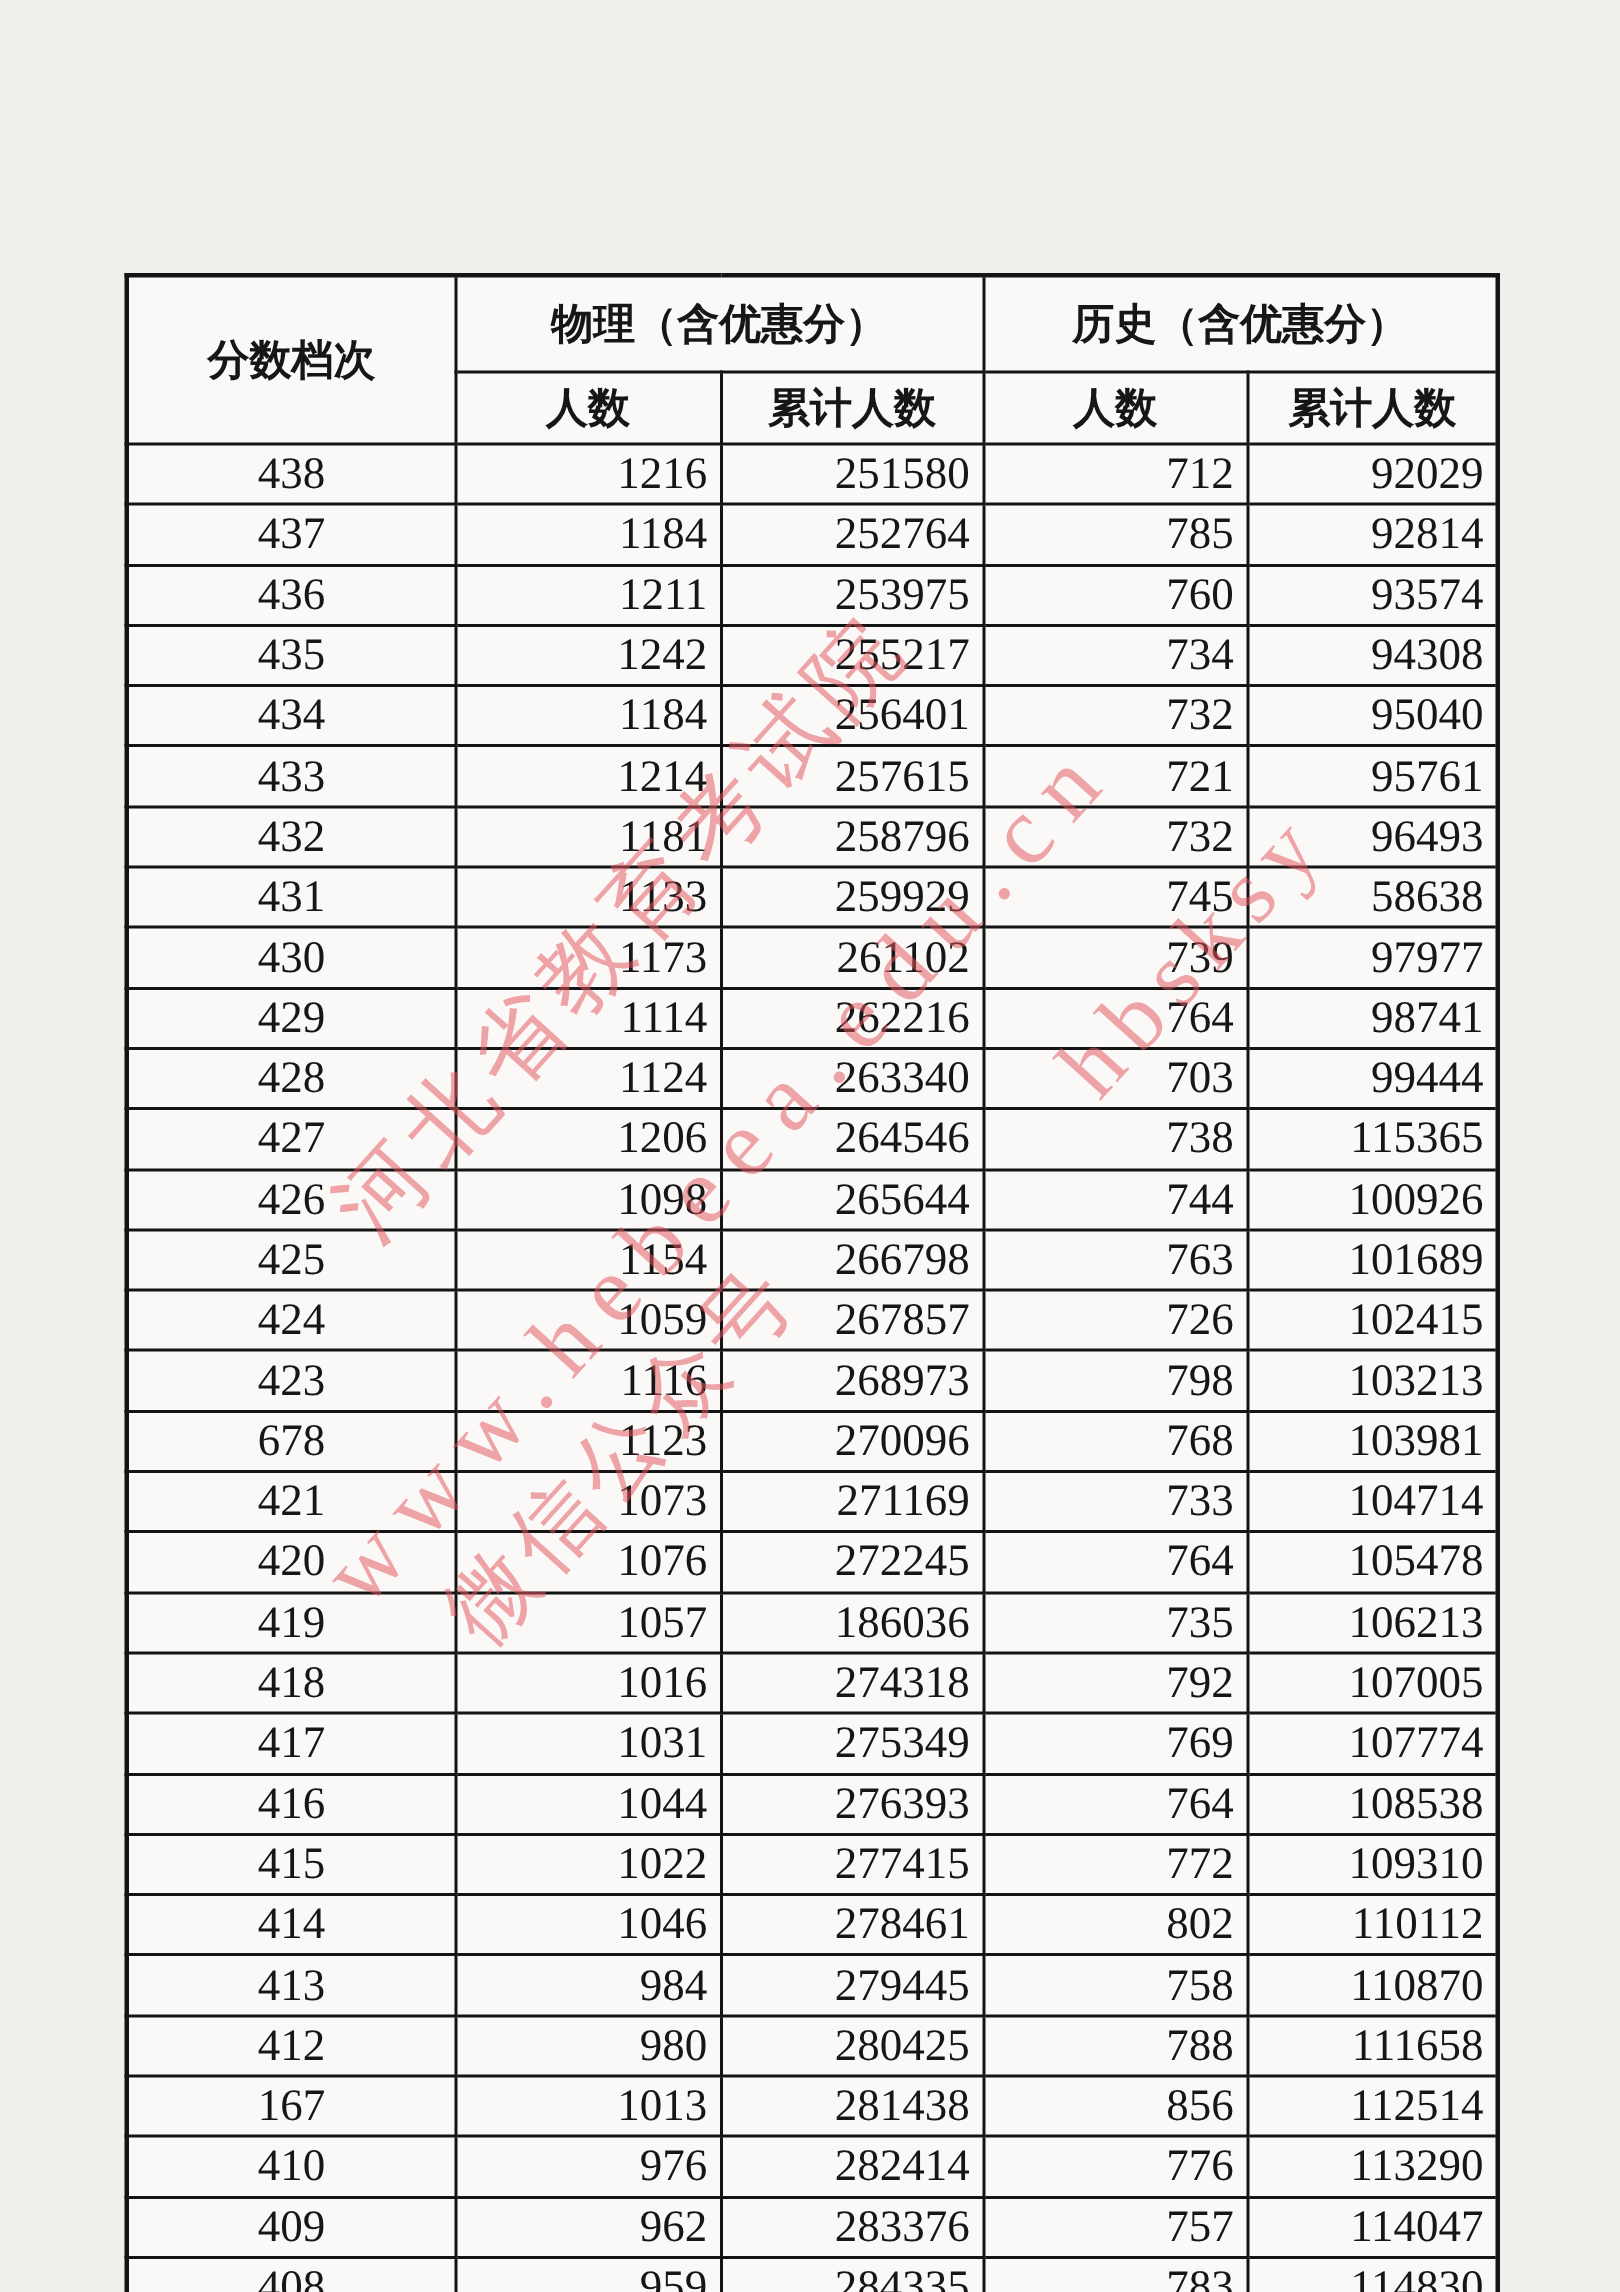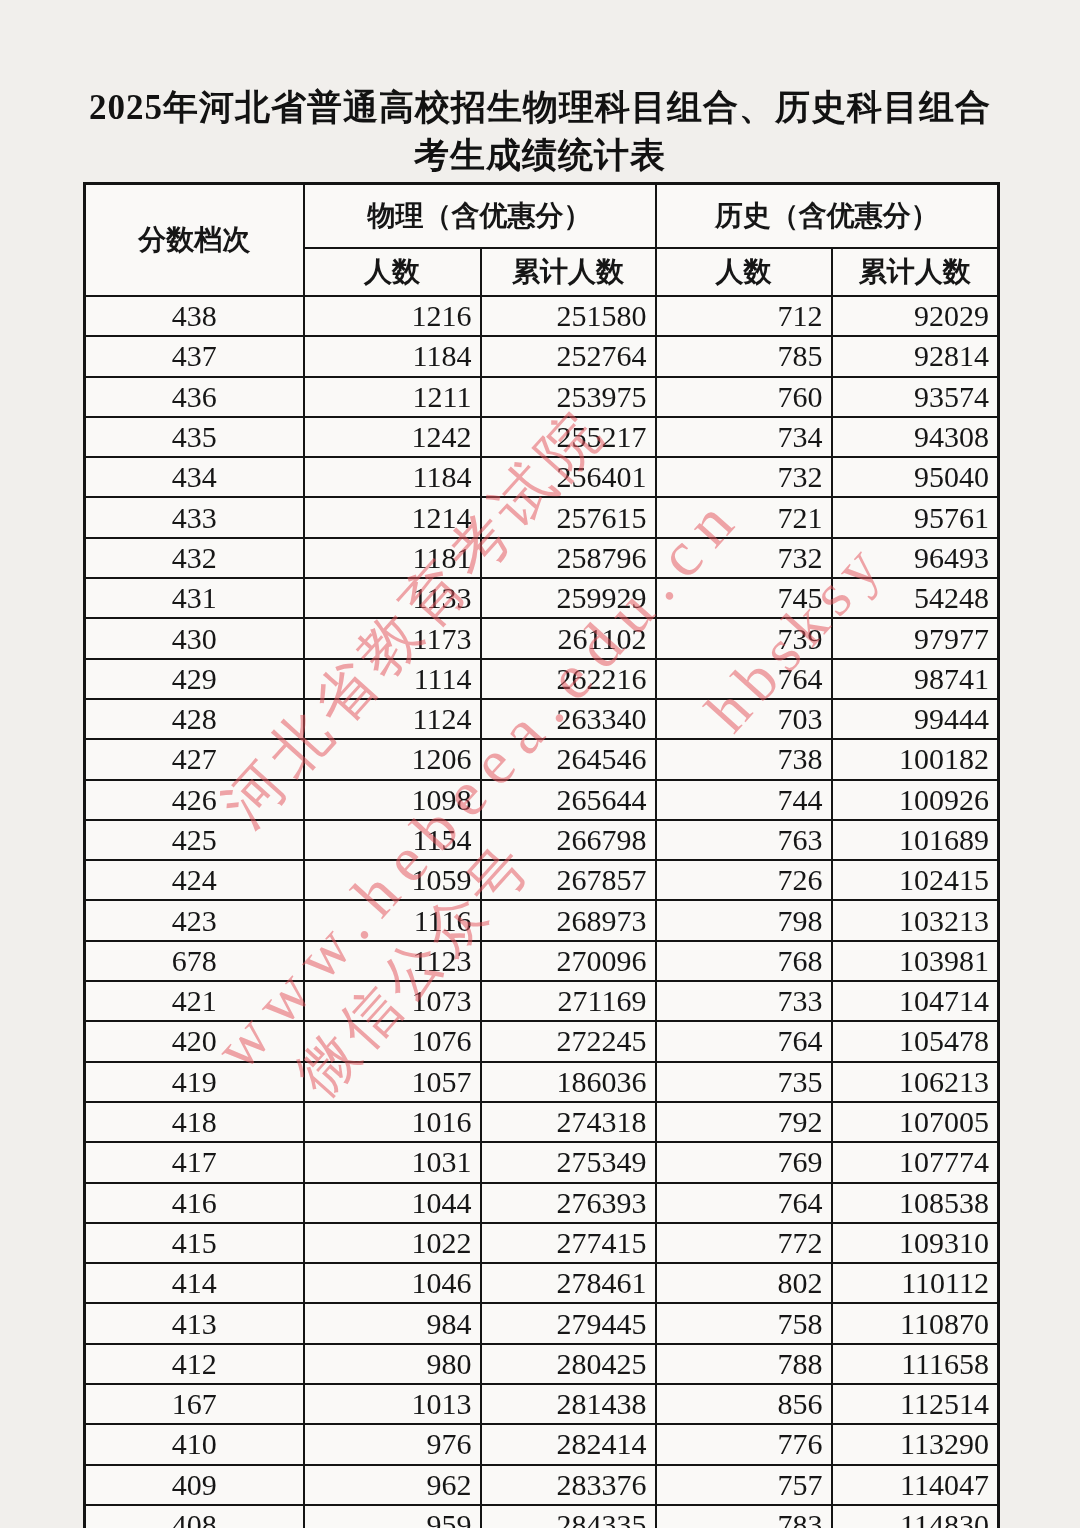--- a/index.html
+++ b/index.html
@@ -45,24 +45,20 @@
     position:absolute; top:1462px; left:0; width:1080px;
     text-align:center; font-family:"Liberation Sans","DejaVu Sans",sans-serif;
     font-size:20px; color:#454545; letter-spacing:2px;
   }
 </style>
 </head>
 <body>
 
 <div class="page">
 
-  <div class="title">
-    <div>2025年河北省普通高校招生物理科目组合、历史科目组合</div>
-    <div>考生成绩统计表</div>
-  </div>
 
   <table class="score-table">
     <colgroup>
       <col style="width:219px">
       <col style="width:177px">
       <col style="width:175px">
       <col style="width:176px">
       <col style="width:167px">
     </colgroup>
     <thead>
@@ -126,21 +122,21 @@
           <td class="c-num">1181</td>
           <td class="c-num">258796</td>
           <td class="c-num">732</td>
           <td class="c-num">96493</td>
         </tr>
         <tr>
           <td class="c-score">431</td>
           <td class="c-num">1133</td>
           <td class="c-num">259929</td>
           <td class="c-num">745</td>
-          <td class="c-num">54248</td>
+          <td class="c-num">58638</td>
         </tr>
         <tr>
           <td class="c-score">430</td>
           <td class="c-num">1173</td>
           <td class="c-num">261102</td>
           <td class="c-num">739</td>
           <td class="c-num">97977</td>
         </tr>
         <tr>
           <td class="c-score">429</td>
@@ -154,21 +150,21 @@
           <td class="c-num">1124</td>
           <td class="c-num">263340</td>
           <td class="c-num">703</td>
           <td class="c-num">99444</td>
         </tr>
         <tr>
           <td class="c-score">427</td>
           <td class="c-num">1206</td>
           <td class="c-num">264546</td>
           <td class="c-num">738</td>
-          <td class="c-num">100182</td>
+          <td class="c-num">115365</td>
         </tr>
         <tr>
           <td class="c-score">426</td>
           <td class="c-num">1098</td>
           <td class="c-num">265644</td>
           <td class="c-num">744</td>
           <td class="c-num">100926</td>
         </tr>
         <tr>
           <td class="c-score">425</td>

